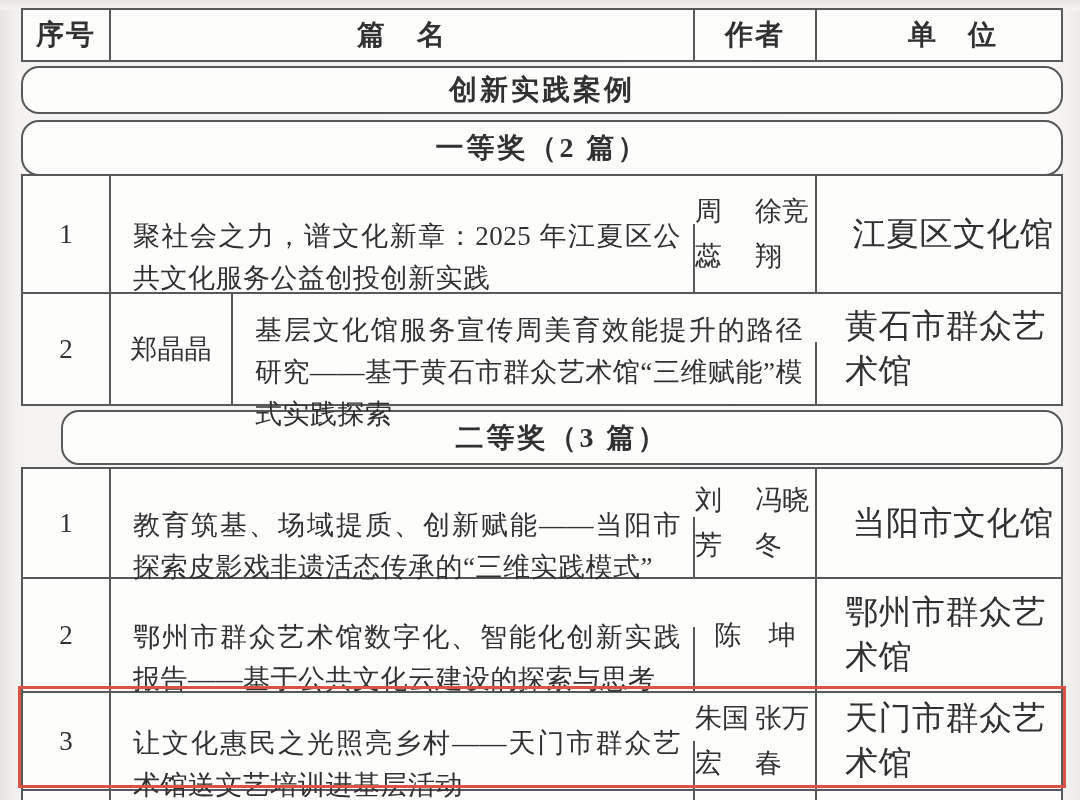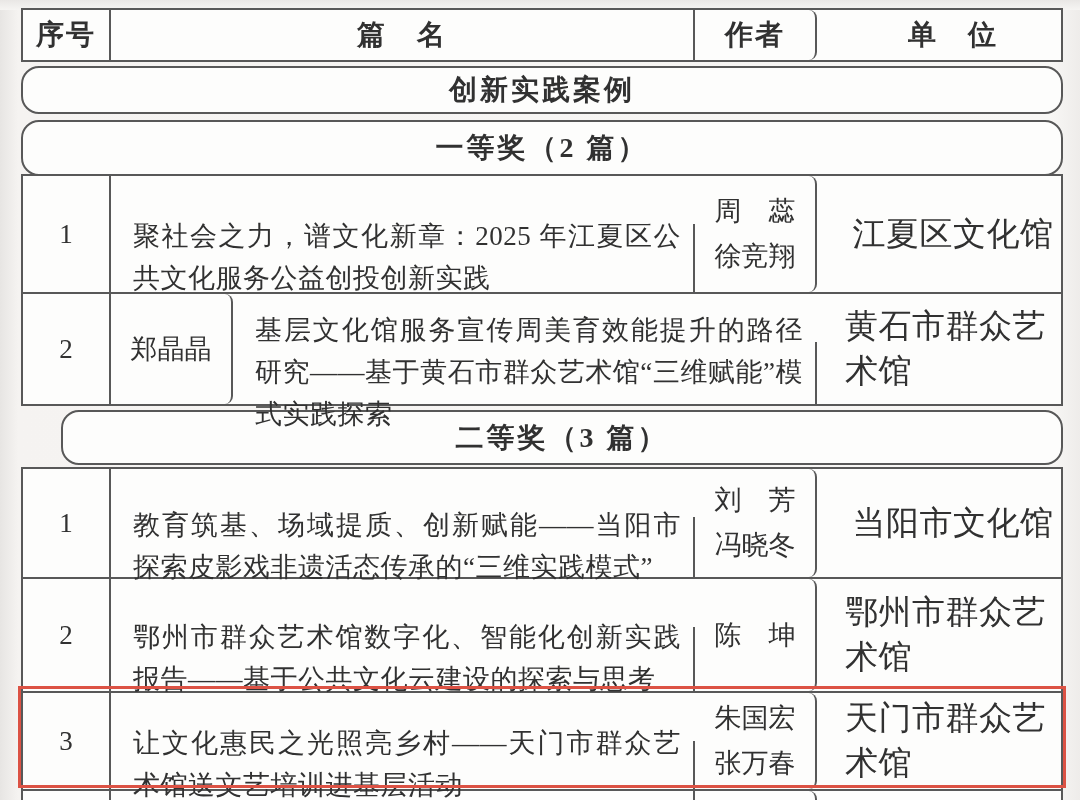--- a/index.html
+++ b/index.html
@@ -32,21 +32,21 @@
   }
   .row { display: flex; align-items: stretch; }
   .cell {
     box-sizing: border-box;
     display: flex; align-items: center; justify-content: center;
     border-right: 2px solid #585858;
   }
   .cell:last-child { border-right: none; padding-left: 28px; }
   .col-index  { flex: 0 0 88px; }
   .col-title  { flex: 0 0 584px; text-align: center; }
-  .col-author { flex: 0 0 122px; border-radius: 8px; }
+  .col-author { flex: 0 0 122px; }
   .col-unit   { flex: 1 1 auto; }
 
   
   .header-row { height: 54px; }
   .header-row .cell { font-size: 28px; font-weight: 600; letter-spacing: 2px; }
 
   
   .section-row {
     height: 48px; margin-top: 4px;
     display: flex; align-items: center; justify-content: center;
@@ -70,21 +70,21 @@
   .title-cell {
     justify-content: flex-start;
     padding: 6px 12px 6px 22px;
     font-size: 27px;
     letter-spacing: 0.5px;
     line-height: 1.55;
     text-align: justify;
     margin-top: 48px;
   }
   .title-cell .title-text { width: 100%; }
-  .author-cell { flex-direction: column; font-size: 27px; line-height: 1.65; }
+  .author-cell { flex-direction: row; font-size: 27px; line-height: 1.65; }
   .unit-cell { font-size: 33px; letter-spacing: 0.5px; border-radius: 30px; }
 
   
   .partial { margin-top: -2px; height: 24px; }
 
   
   .highlight-box {
     position: absolute;
     box-sizing: border-box;
     left: 18px; top: 686px;

